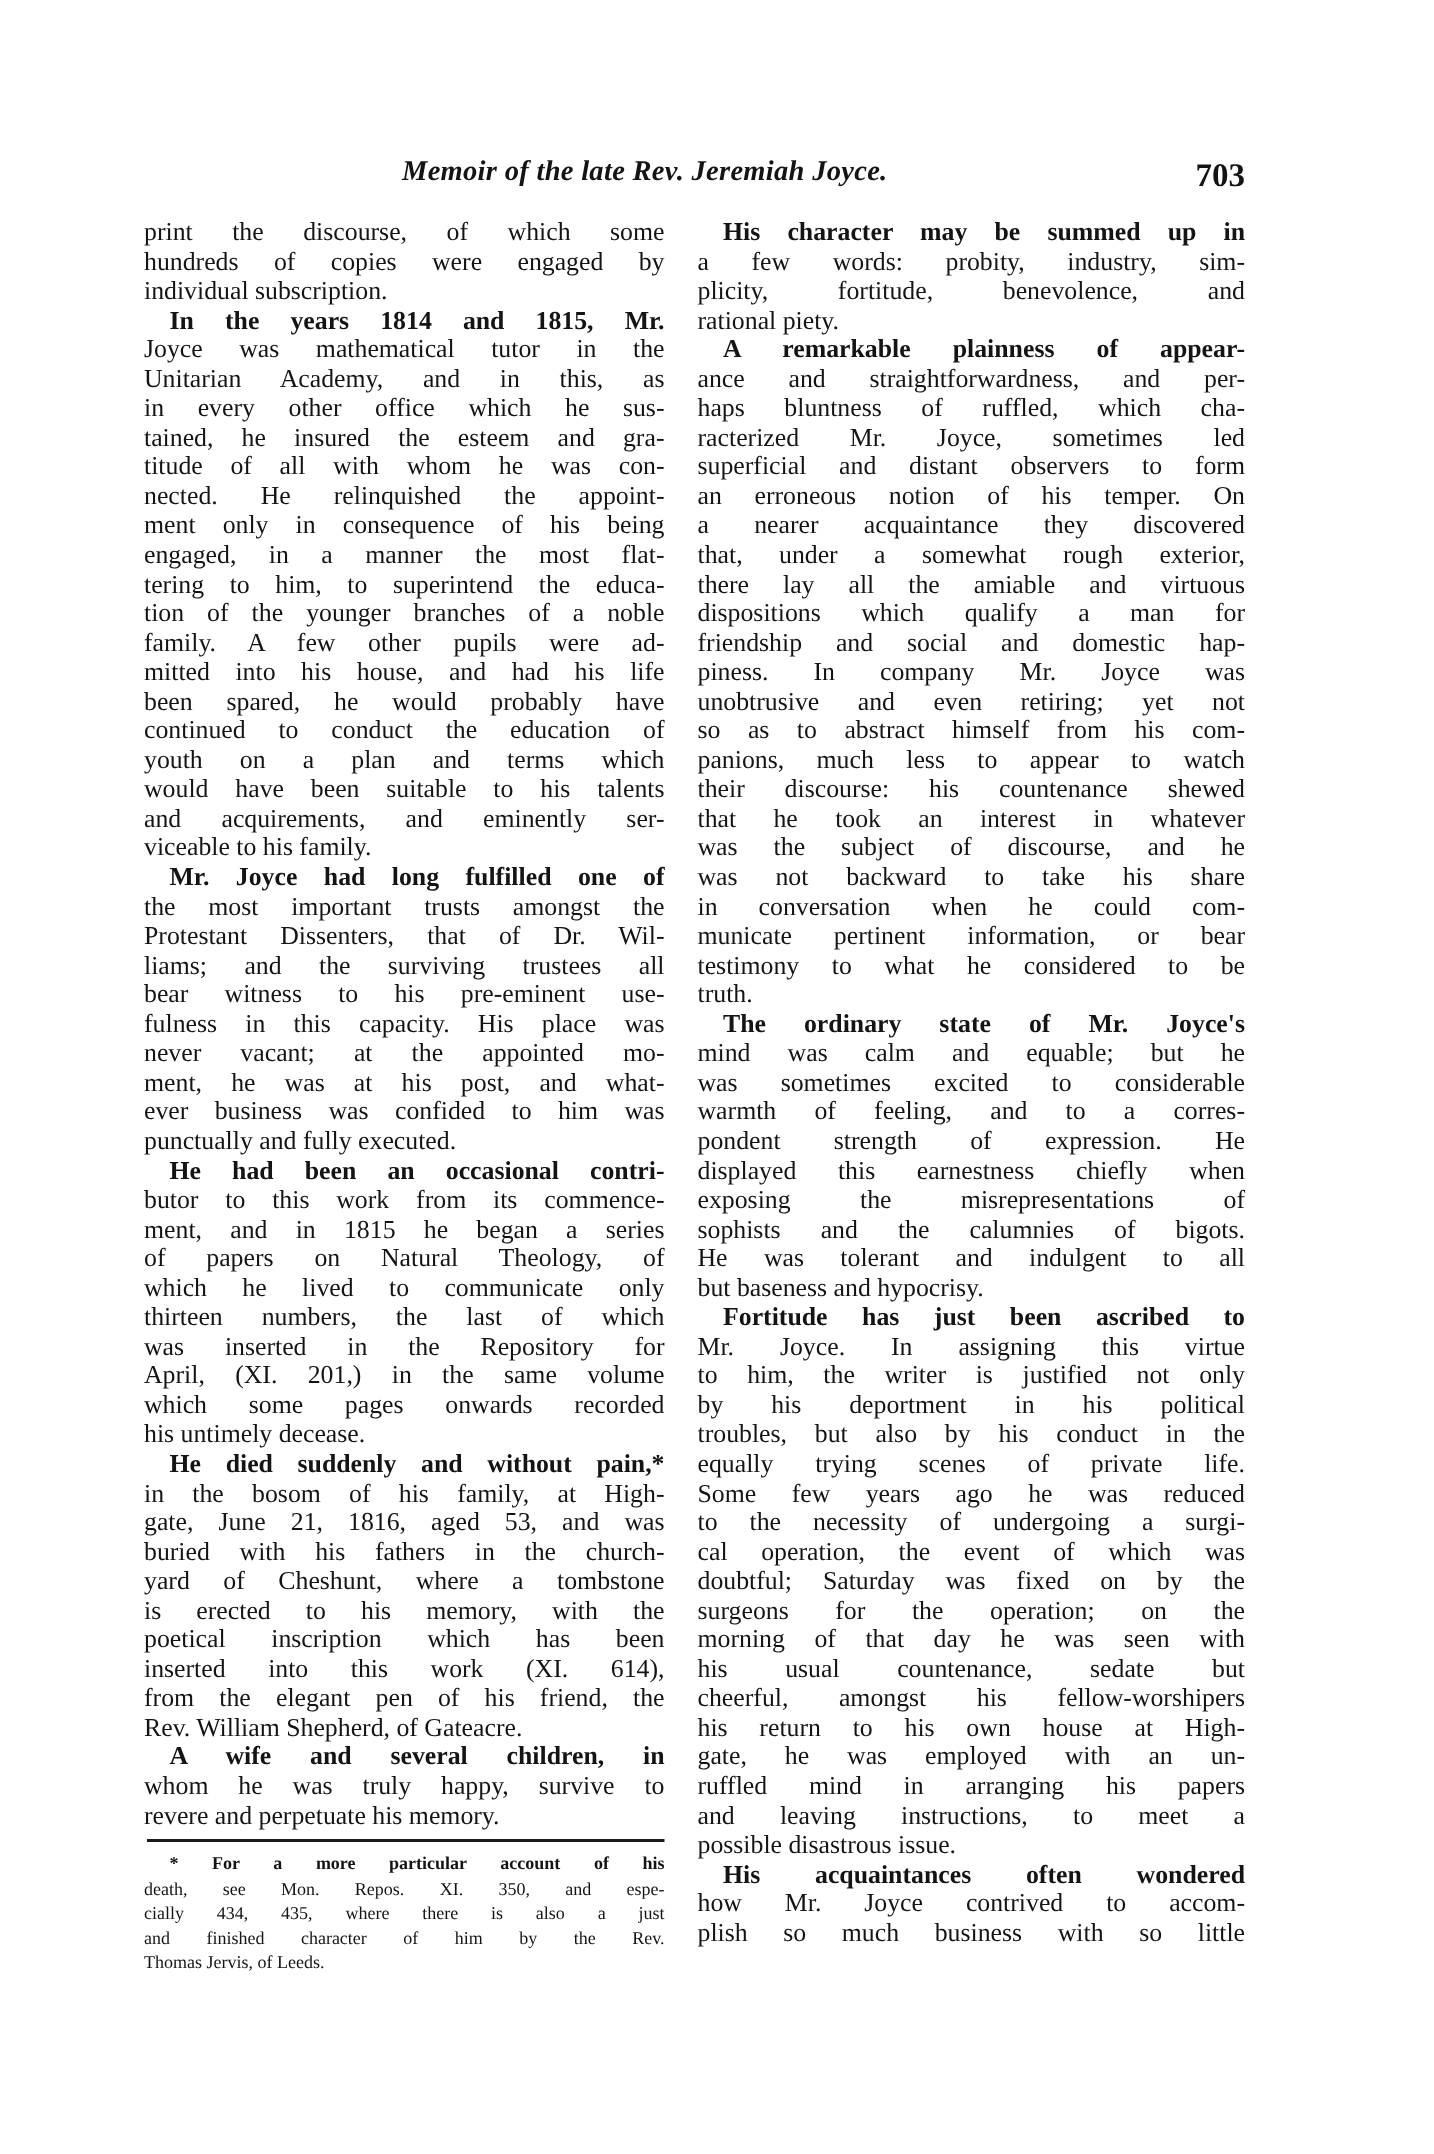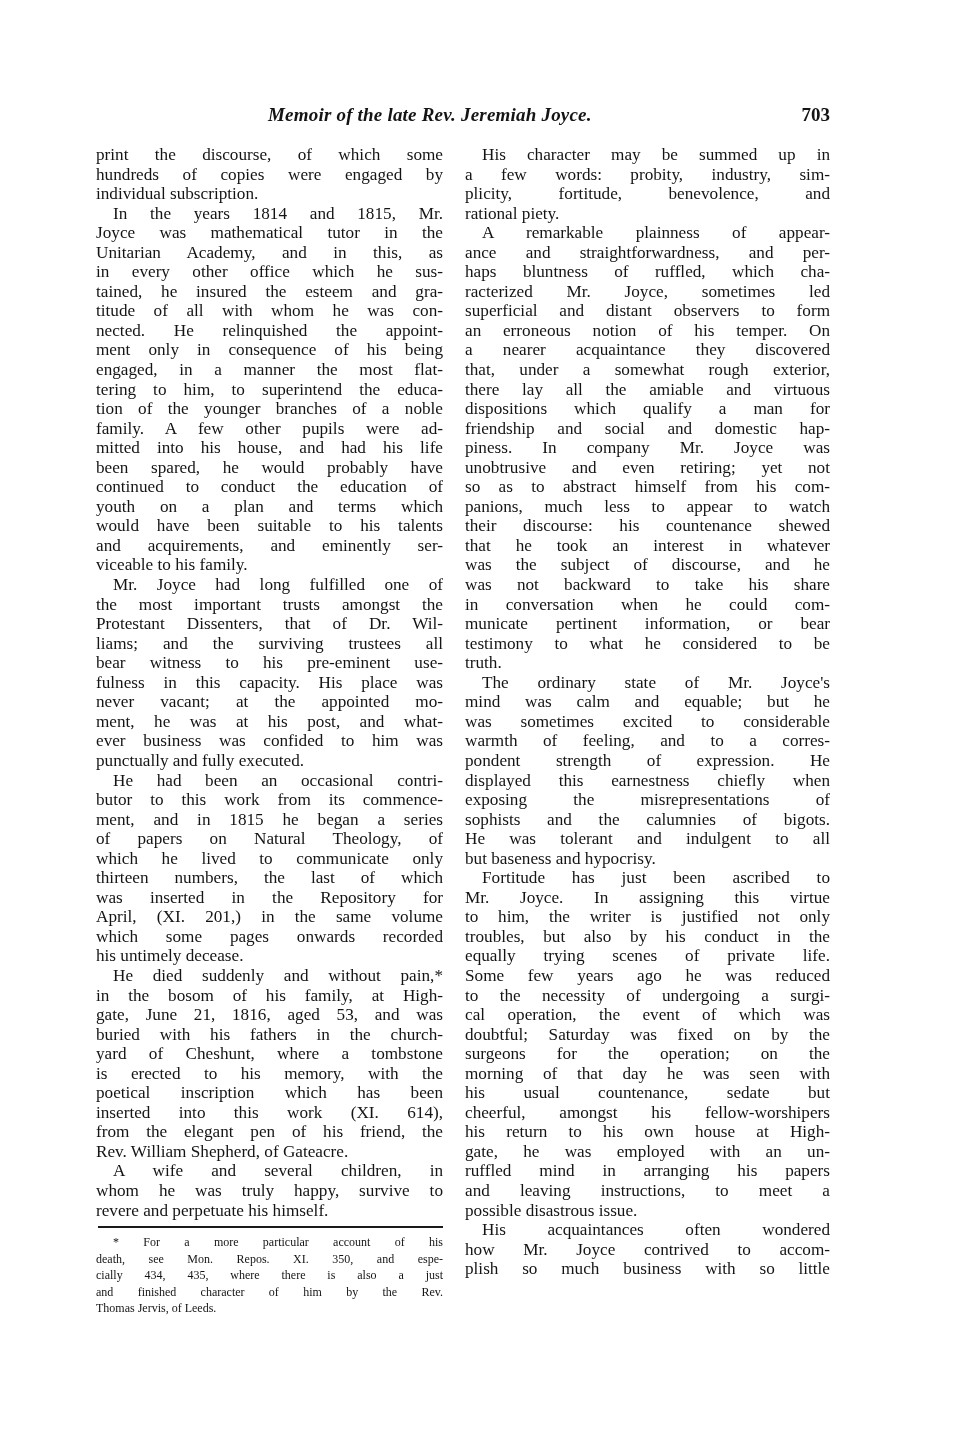--- a/index.html
+++ b/index.html
@@ -1,27 +1,27 @@
 <!DOCTYPE html>
 <html><head>
 <meta charset="utf-8">
 <style>
   html, body { margin: 0; padding: 0; background: #ffffff; }
   body { width: 956px; height: 1436px; position: relative; overflow: hidden; color: #141414;
          font-family: "Liberation Serif", "DejaVu Serif", serif; }
   .running-head { position: absolute; top: 104px; left: 96px; width: 734px; height: 24px; }
   .running-title { position: absolute; left: 172px; top: 0; font-style: italic; font-weight: bold;
                    font-size: 19px; letter-spacing: 0.2px; text-align: center; }
-  .page-number { position: absolute; right: 0; top: 0; font-size: 19px; font-weight: bold; }
+  .page-number { position: absolute; right: 0; top: 0; font-size: 22px; font-weight: bold; }
   .column { position: absolute; top: 145px; font-size: 17.2px; line-height: 19.55px; }
   .col-left { left: 96px; width: 347px; }
   .col-right { left: 465px; width: 365px; }
   .line { display: block; white-space: nowrap; text-align: justify; text-align-last: justify; height: 19.55px; }
   .line.last { text-align-last: left; }
-  .line.indent { padding-left: 17px; }
+  .line.indent { padding-left: 17px; font-weight: bold; }
   .footnote-rule { width: 345px; height: 0; border-top: 2px solid #1a1a1a; margin: 6px 0 6px 2px; }
   .footnote { font-size: 12px; line-height: 16.6px; }
   .footnote .line { height: 16.6px; }
 </style>
 </head>
 <body>
 
 <div class="running-head">
   <span class="running-title">Memoir of the late Rev. Jeremiah Joyce.</span>
   <span class="page-number">703</span>
@@ -76,21 +76,21 @@
       <span class="line">gate, June 21, 1816, aged 53, and was</span>
       <span class="line">buried with his fathers in the church-</span>
       <span class="line">yard of Cheshunt, where a tombstone</span>
       <span class="line">is erected to his memory, with the</span>
       <span class="line">poetical inscription which has been</span>
       <span class="line">inserted into this work (XI. 614),</span>
       <span class="line">from the elegant pen of his friend, the</span>
       <span class="line last">Rev. William Shepherd, of Gateacre.</span>
       <span class="line indent">A wife and several children, in</span>
       <span class="line">whom he was truly happy, survive to</span>
-      <span class="line last">revere and perpetuate his himself.</span>
+      <span class="line last">revere and perpetuate his memory.</span>
     </div>
   <div class="footnote-rule"></div>
   <div id="footnote-lines" class="footnote">
       <span class="line indent">* For a more particular account of his</span>
       <span class="line">death, see Mon. Repos. XI. 350, and espe-</span>
       <span class="line">cially 434, 435, where there is also a just</span>
       <span class="line">and finished character of him by the Rev.</span>
       <span class="line last">Thomas Jervis, of Leeds.</span>
     </div>
 </div>
@@ -130,20 +130,21 @@
       <span class="line">warmth of feeling, and to a corres-</span>
       <span class="line">pondent strength of expression.  He</span>
       <span class="line">displayed this earnestness chiefly when</span>
       <span class="line">exposing the misrepresentations of</span>
       <span class="line">sophists and the calumnies of bigots.</span>
       <span class="line">He was tolerant and indulgent to all</span>
       <span class="line last">but baseness and hypocrisy.</span>
       <span class="line indent">Fortitude has just been ascribed to</span>
       <span class="line">Mr. Joyce.  In assigning this virtue</span>
       <span class="line">to him, the writer is justified not only</span>
+      <span class="line">by his deportment in his political</span>
       <span class="line">troubles, but also by his conduct in the</span>
       <span class="line">equally trying scenes of private life.</span>
       <span class="line">Some few years ago he was reduced</span>
       <span class="line">to the necessity of undergoing a surgi-</span>
       <span class="line">cal operation, the event of which was</span>
       <span class="line">doubtful; Saturday was fixed on by the</span>
       <span class="line">surgeons for the operation; on the</span>
       <span class="line">morning of that day he was seen with</span>
       <span class="line">his usual countenance, sedate but</span>
       <span class="line">cheerful, amongst his fellow-worshipers</span>

